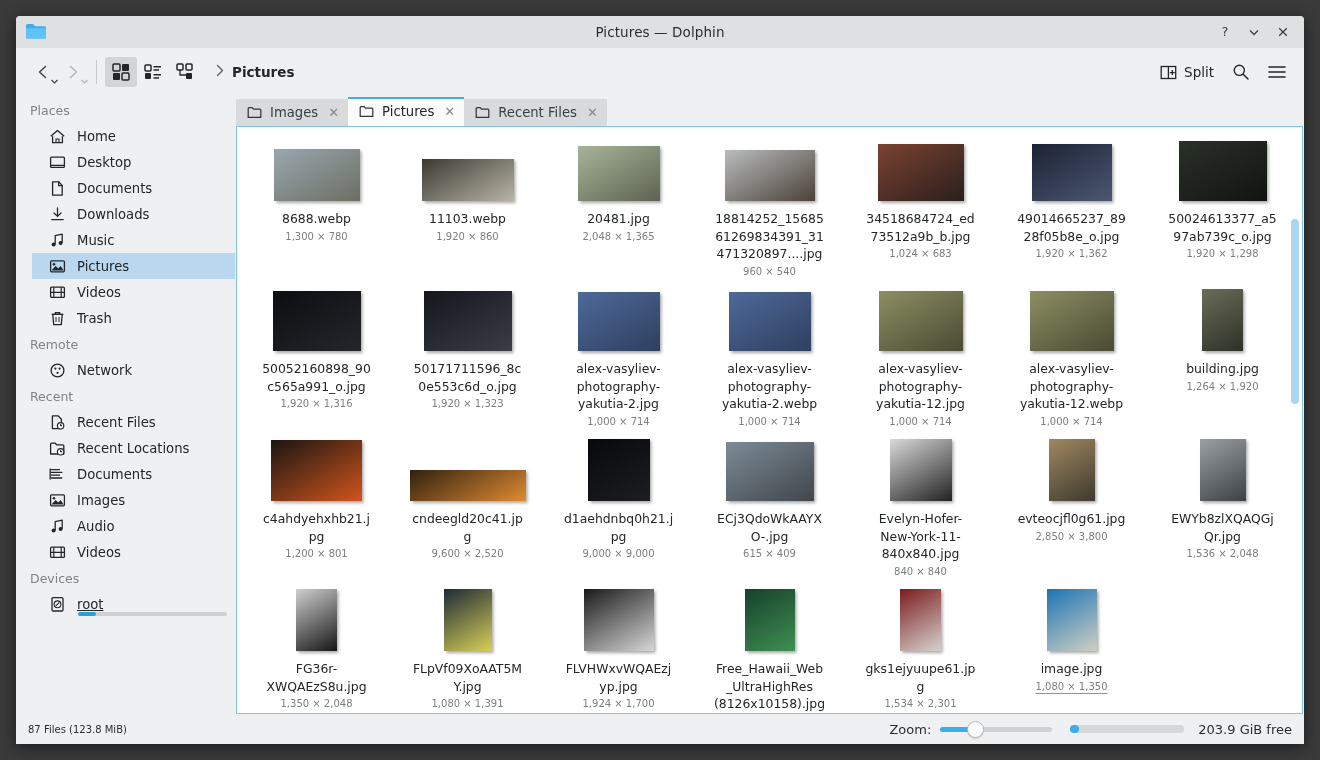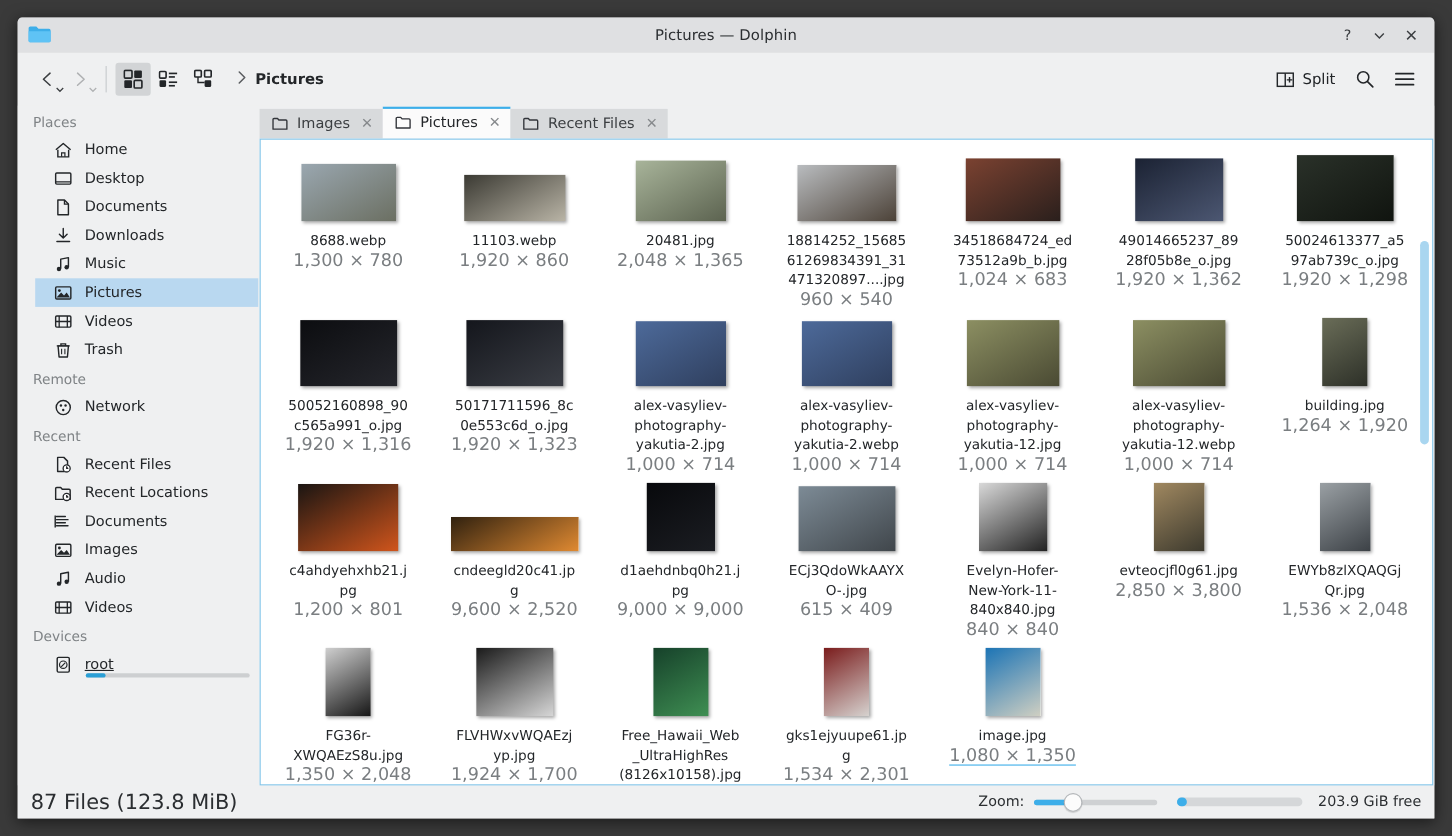--- a/index.html
+++ b/index.html
@@ -99,31 +99,31 @@
     height:62px;display:flex;align-items:flex-end;justify-content:center;margin-bottom:9px;
   }
   .thumb .ph{
     box-shadow:1.5px 2px 3px rgba(0,0,0,.35);
     background-size:cover;background-position:center;
   }
   .fname{
     font-size:12.4px;line-height:17.5px;text-align:center;color:#232629;
     width:112px;word-break:break-word;
   }
-  .fdim{font-size:16px;line-height:17.5px;text-align:center;color:#7a7e81;}
+  .fdim{font-size:10px;line-height:17.5px;text-align:center;color:#7a7e81;}
   .fdim.hl{text-decoration:underline;text-decoration-color:#3daee9;text-underline-offset:3px;}
   .vscroll{
     position:absolute;right:3px;width:8px;border-radius:4px;background:#a9d6f0;
   }
   
   .statusbar{
     height:30px;flex:0 0 30px;display:flex;align-items:center;
     padding:0 12px 0 0;background:#eff0f1;gap:0;
   }
-  .status-left{padding-left:12px;font-size:19px;color:#2b2e31;flex:1;}
+  .status-left{padding-left:12px;font-size:10px;color:#2b2e31;flex:1;}
   .zoomlabel{font-size:13px;color:#2b2e31;margin-right:9px;}
   .slider{position:relative;width:112px;height:16px;display:flex;align-items:center;}
   .slider .track{position:absolute;left:0;right:0;height:5px;border-radius:3px;background:#cfd1d3;}
   .slider .fill{position:absolute;left:0;height:5px;border-radius:3px;background:#3daee9;width:28%;}
   .slider .knob{position:absolute;left:24%;width:15px;height:15px;border-radius:50%;background:#fcfcfc;border:1px solid #b4b7ba;box-shadow:0 1px 1px rgba(0,0,0,.15);}
   .capwrap{position:relative;width:114px;height:16px;display:flex;align-items:center;margin-left:18px;}
   .capwrap .track{position:absolute;left:0;right:0;height:8px;border-radius:4px;background:#d5d7d9;}
   .capwrap .fill{position:absolute;left:0;height:8px;border-radius:4px;background:#3daee9;width:9px;}
   .freetext{font-size:13px;color:#2b2e31;margin-left:14px;}
 </style>
@@ -585,20 +585,27 @@
             </div>
             <div class="cell">
               <div class="thumb">
                 <div class="ph" style="width:41px;height:62px;background-image:linear-gradient(150deg,#cfcfcf 0%,#161616 100%)"></div>
               </div>
               <div class="fname">FG36r-XWQAEzS8u.jpg</div>
               <div class="fdim">1,350 × 2,048</div>
             </div>
             <div class="cell">
               <div class="thumb">
+                <div class="ph" style="width:48px;height:62px;background-image:linear-gradient(150deg,#1d2a35 0%,#d8d058 100%)"></div>
+              </div>
+              <div class="fname">FLpVf09XoAAT5MY.jpg</div>
+              <div class="fdim">1,080 × 1,391</div>
+            </div>
+            <div class="cell">
+              <div class="thumb">
                 <div class="ph" style="width:70px;height:62px;background-image:linear-gradient(150deg,#1a1a1a 0%,#d6d6d6 100%)"></div>
               </div>
               <div class="fname">FLVHWxvWQAEzjyp.jpg</div>
               <div class="fdim">1,924 × 1,700</div>
             </div>
             <div class="cell">
               <div class="thumb">
                 <div class="ph" style="width:50px;height:62px;background-image:linear-gradient(150deg,#16412a 0%,#3f8f53 100%)"></div>
               </div>
               <div class="fname">Free_Hawaii_Web_UltraHighRes (8126x10158).jpg</div>

